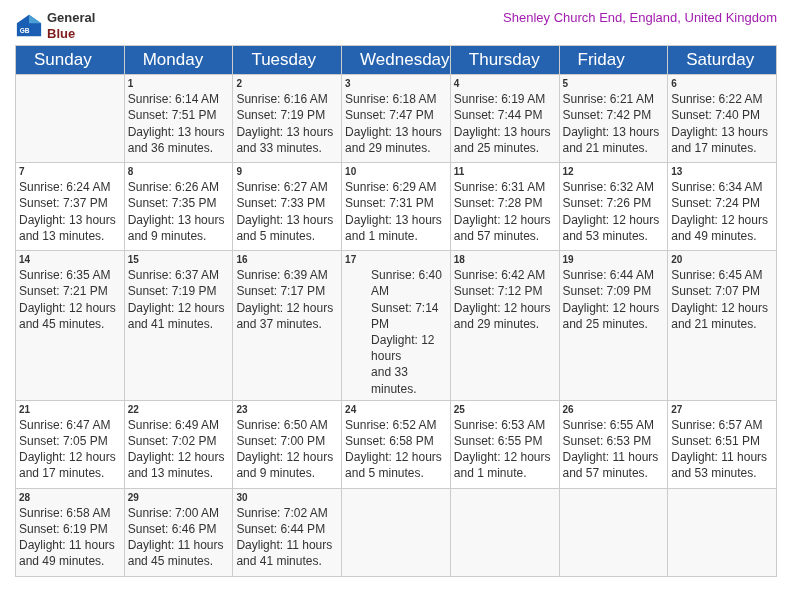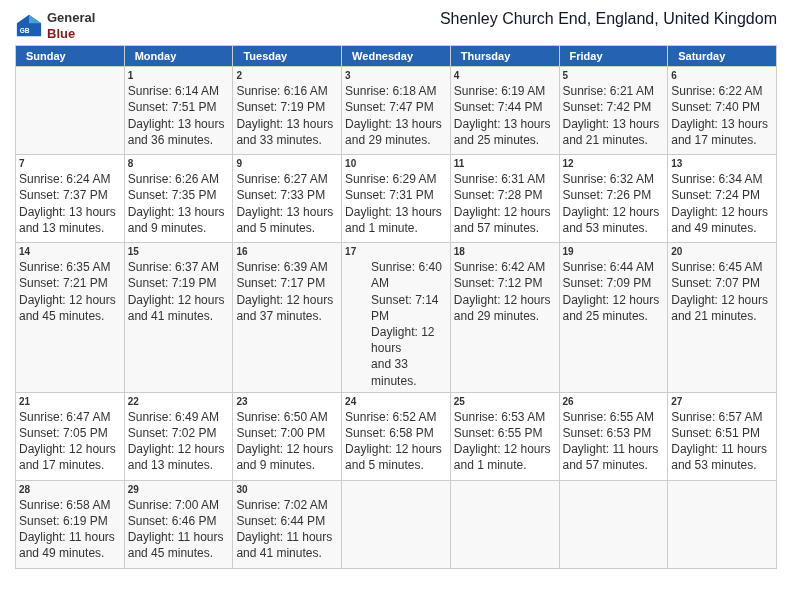--- a/index.html
+++ b/index.html
@@ -39,34 +39,34 @@
     }
     .title-block {
       text-align: right;
     }
     .month-title {
       font-size: 28px;
       font-weight: normal;
       color: #333;
     }
     .subtitle {
-      font-size: 16px;
-      color: #0f172a;
+      font-size: 13px;
+      color: #a21caf;
     }
     table {
       width: 100%;
       border-collapse: collapse;
       table-layout: fixed;
     }
     thead tr th {
       background-color: #2563b0;
       color: white;
-      font-size: 11px;
-      font-weight: bold;
-      padding: 4px 10px;
+      font-size: 17px;
+      font-weight: normal;
+      padding: 4px 18px;
       text-align: left;
       border: 1px solid #ccc;
     }
     tbody tr td {
       border: 1px solid #ccc;
       vertical-align: top;
       padding: 3px 3px;
       font-size: 8.5px;
       color: #333;
       height: 88px;

